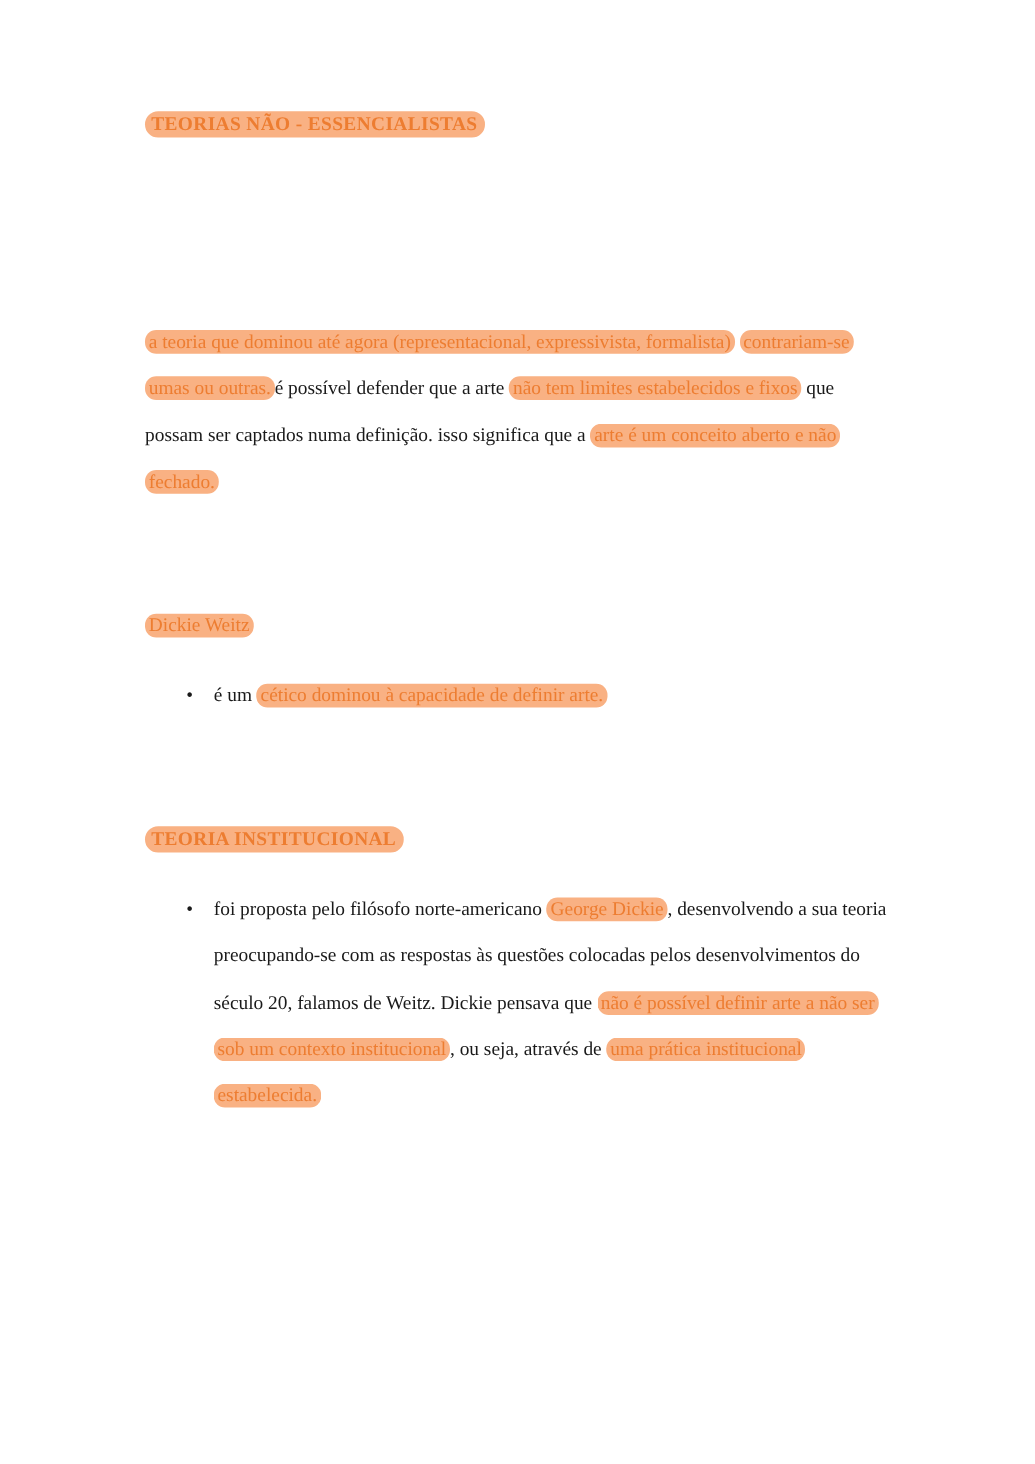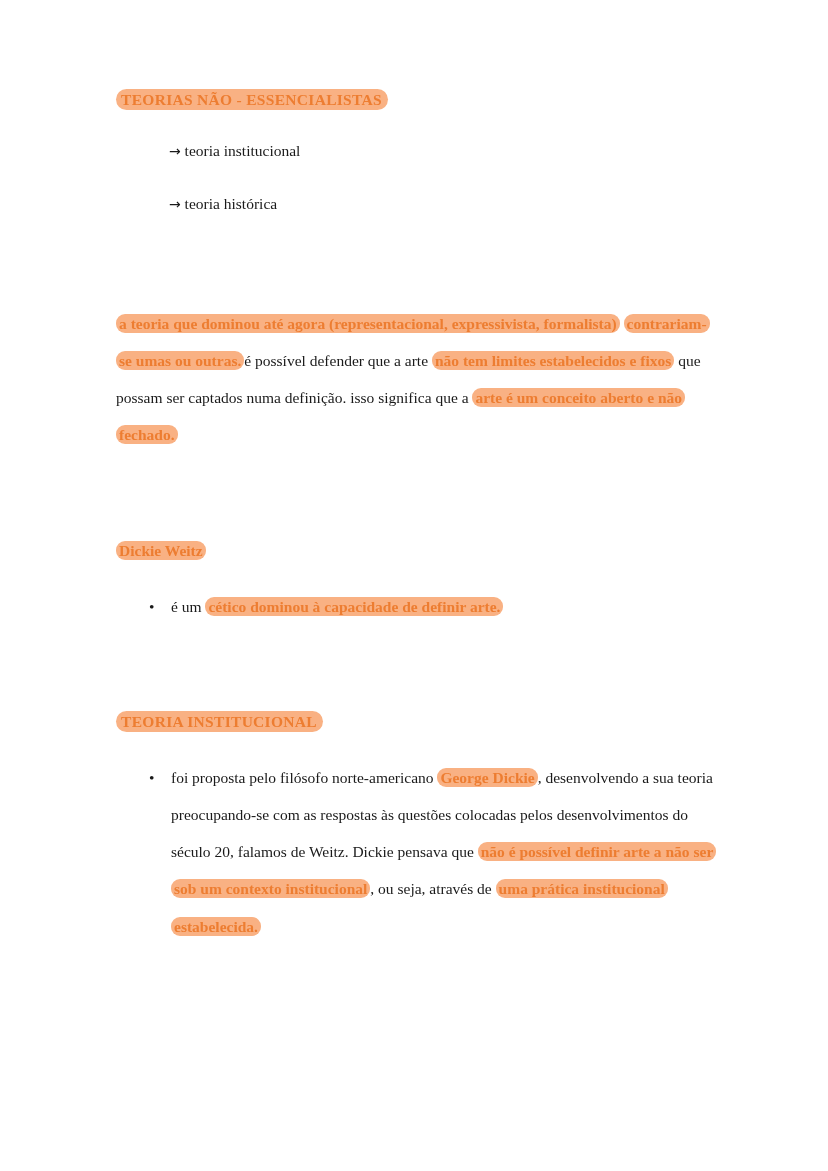--- a/index.html
+++ b/index.html
@@ -32,21 +32,21 @@
   
   .hl {
     background: #f9b183;
     color: #ed7d31;
     padding: 1px 3px;
     border-radius: 9px;
     box-decoration-break: clone;
     -webkit-box-decoration-break: clone;
   }
   .hl-bold {
-    font-weight: bold;
+    font-weight: normal;
   }
   .hl-title {
     background: #f9b183;
     color: #ed7d31;
     font-weight: bold;
     letter-spacing: 0.3px;
     padding: 2px 6px 2px 5px;
     border-radius: 12px;
     box-decoration-break: clone;
     -webkit-box-decoration-break: clone;
@@ -104,25 +104,23 @@
 </head>
 <body>
 
 <div class="page">
   <div class="content">
 
     <h1 class="doc-title"><span class="hl-title">TEORIAS NÃO - ESSENCIALISTAS</span></h1>
 
     <div class="gap-sm"></div>
 
-    <p class="arrow-line"><span class="arrow-glyph">→</span> <span>teoria institucional</span></p>
 
     <div class="gap-sm"></div>
 
-    <p class="arrow-line"><span class="arrow-glyph">→</span> <span>teoria histórica</span></p>
 
     <div class="gap-xl"></div>
 
     <p class="body-par"><span class="hl hl-bold">a teoria que dominou até agora (representacional, expressivista, formalista)</span> <span class="hl hl-bold">contrariam-se umas ou outras.</span><span>é possível defender que a arte </span><span class="hl hl-bold">não tem limites estabelecidos e fixos</span><span> que possam ser captados numa definição. isso significa que a </span><span class="hl hl-bold">arte é um conceito aberto e não fechado.</span></p>
 
     <div class="gap-xl"></div>
 
     <p class="section-head"><span class="hl hl-bold">Dickie Weitz</span></p>
 
     <div class="gap-sm"></div>

